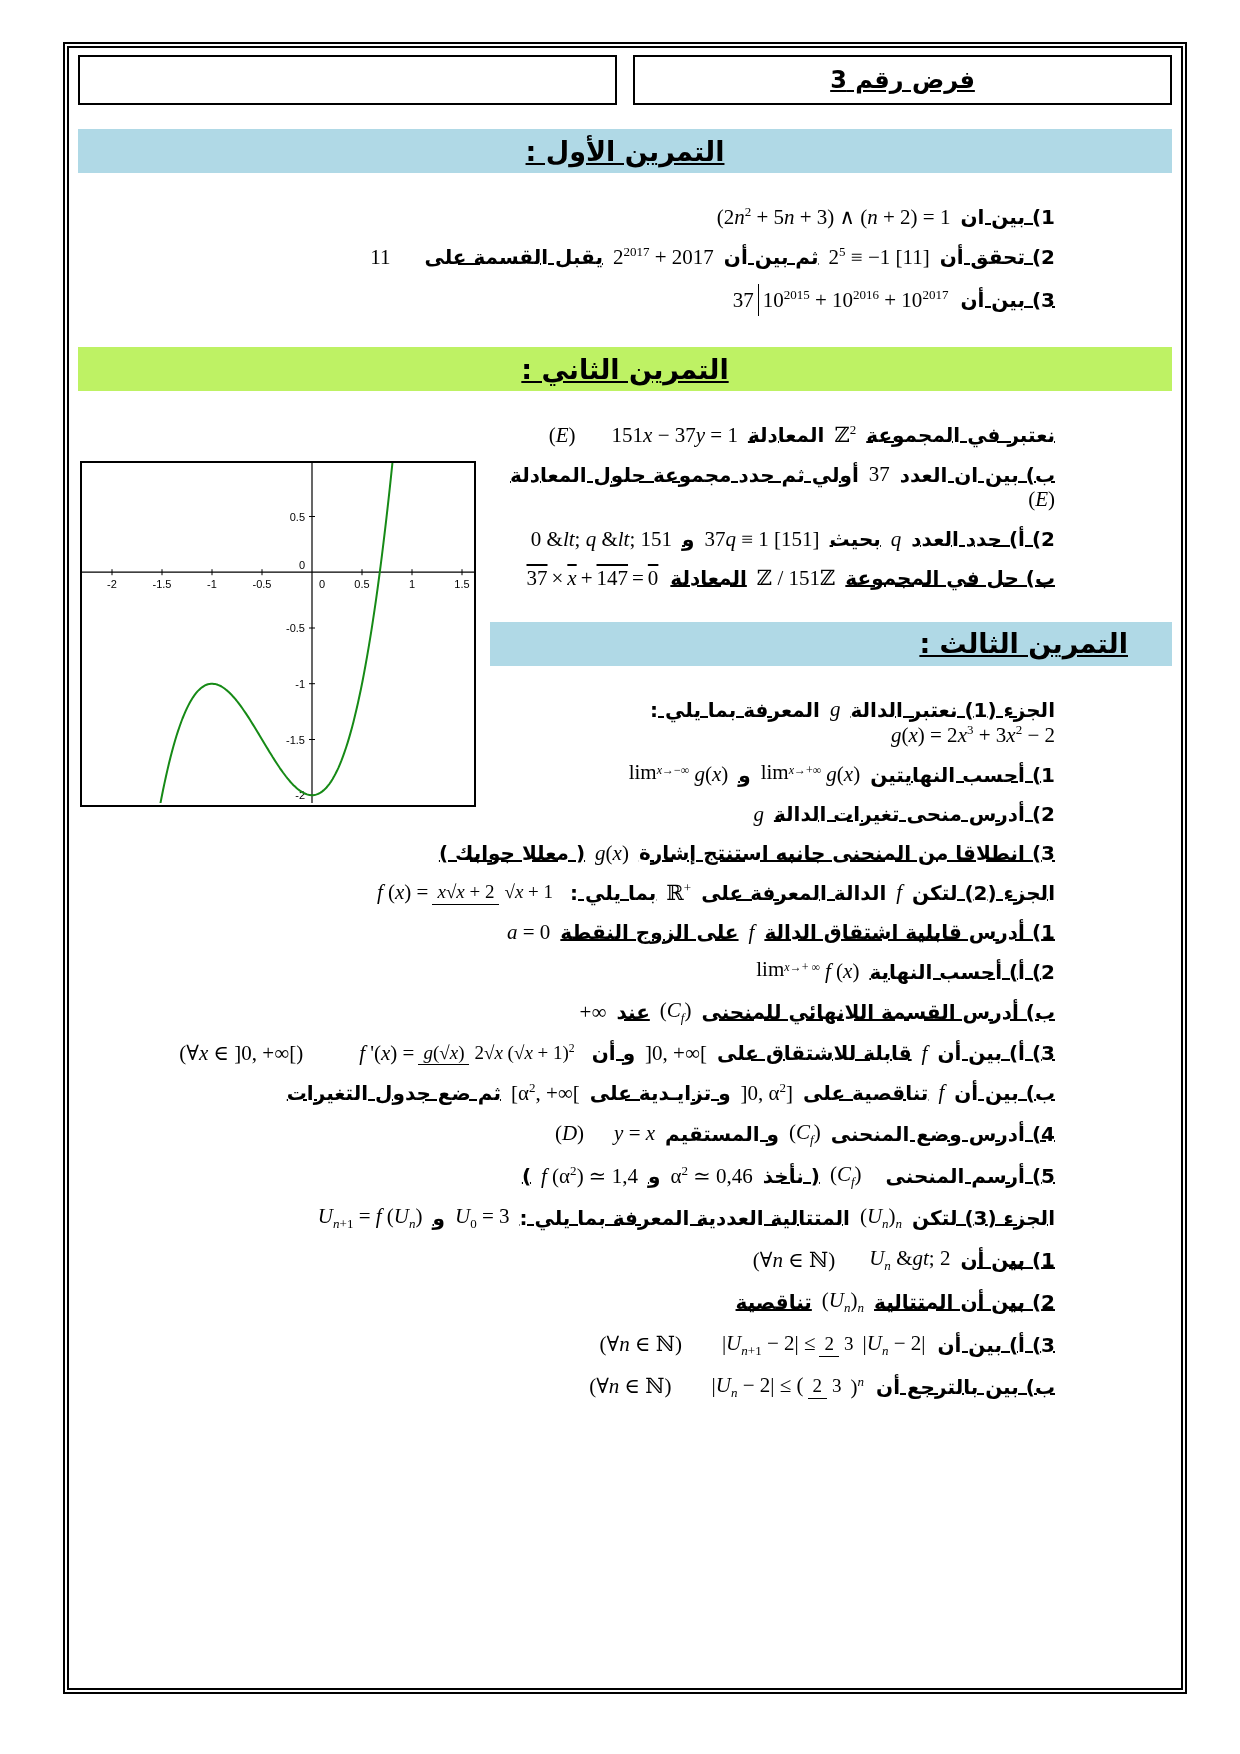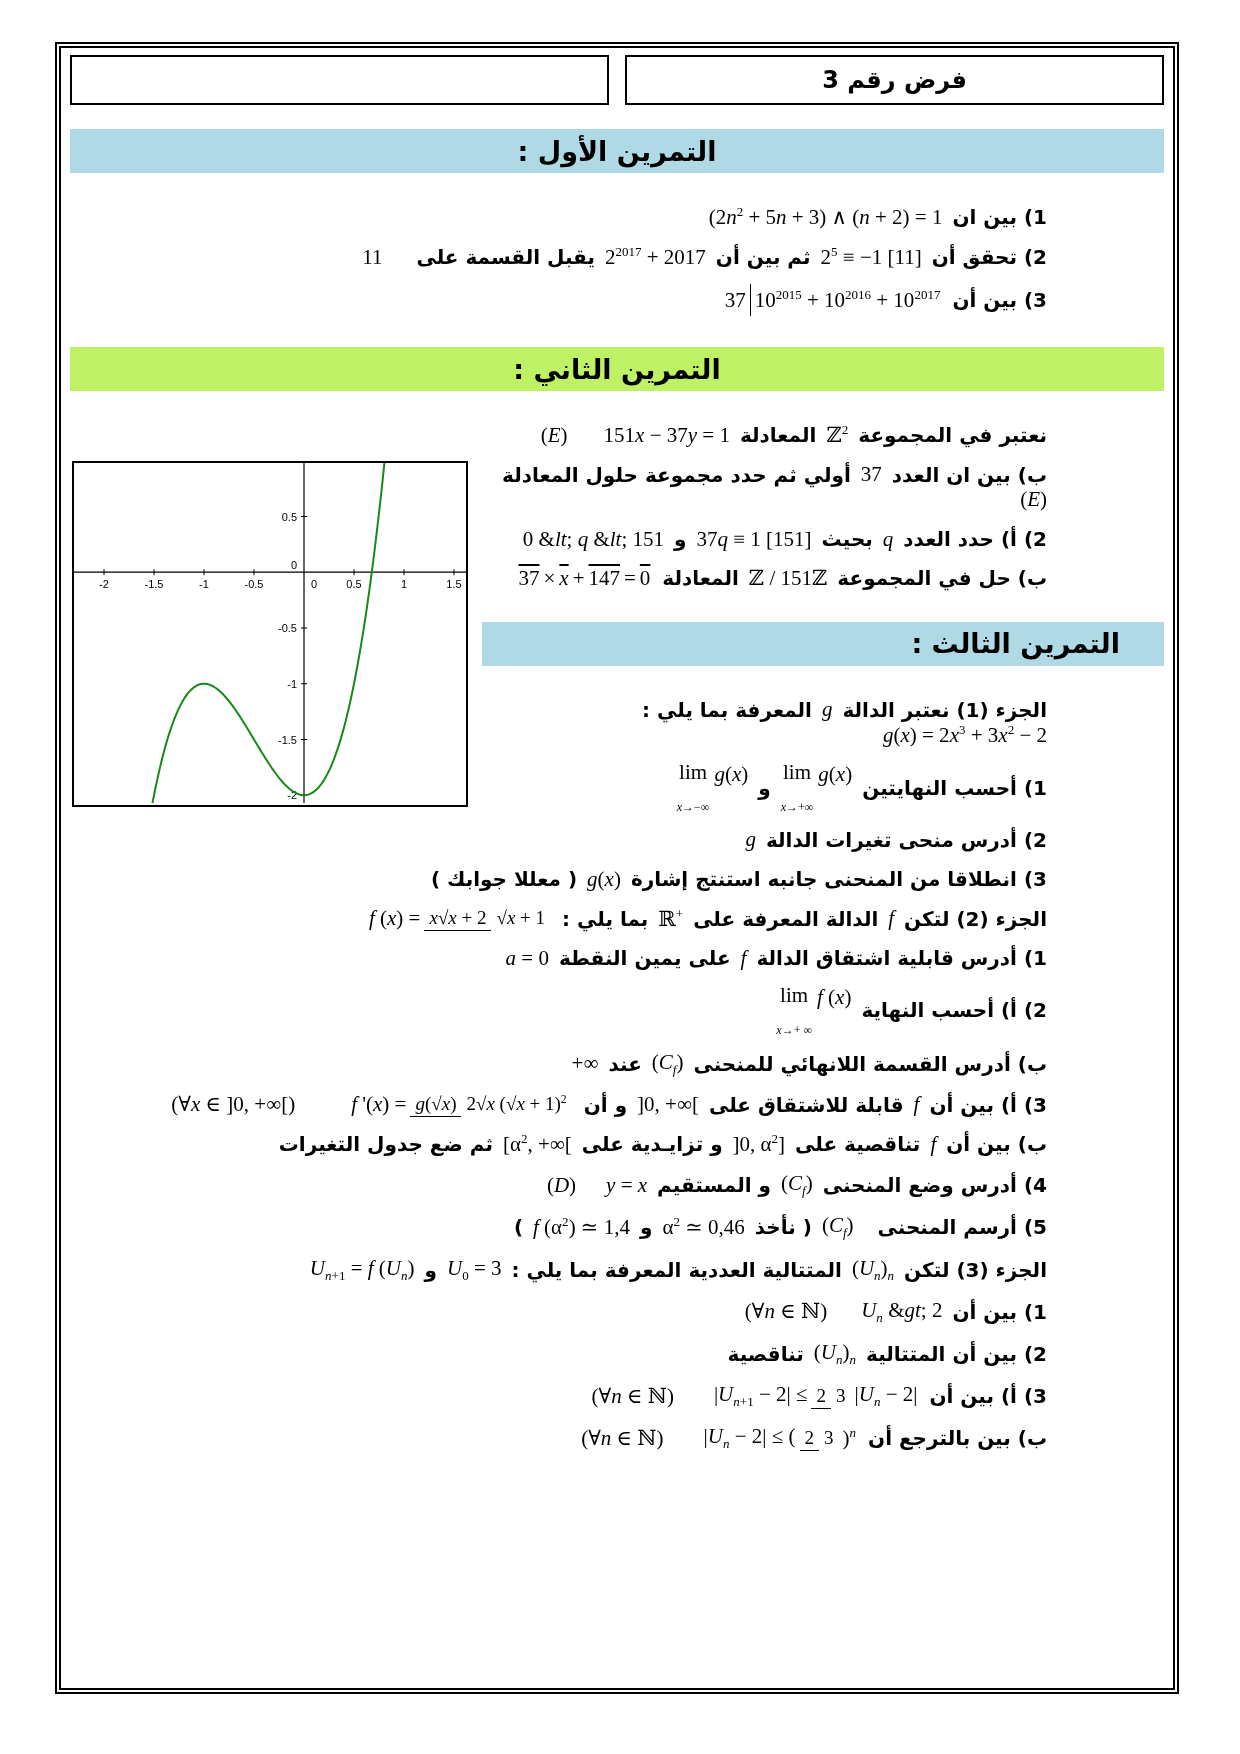--- a/index.html
+++ b/index.html
@@ -1,38 +1,38 @@
 <!DOCTYPE html>
 <html><head>
 <meta charset="utf-8">
 <style>
   html,body{margin:0;padding:0;background:#fff;}
   body{width:1240px;height:1754px;position:relative;font-family:"Liberation Sans",sans-serif;color:#000;}
-  .frame{position:absolute;left:55px;top:42px;width:1124px;height:1652px;border:6px double #000;
-         box-sizing:border-box;padding:7px 9px;background:#fff;overflow:hidden;}
+  .frame{position:absolute;left:63px;top:42px;width:1124px;height:1652px;border:6px double #000;
+         box-sizing:border-box;padding:7px 9px;background:#fff;overflow:hidden;text-decoration:underline;}
   .hdr{display:flex;gap:16px;margin-bottom:10px;}
   .hbox{flex:1;border:2px solid #000;height:46px;display:flex;align-items:center;justify-content:center;
         font-family:"DejaVu Sans",sans-serif;font-weight:bold;font-size:24px;}
   .banner{height:44px;display:flex;align-items:center;justify-content:center;
           font-family:"DejaVu Sans",sans-serif;font-weight:bold;font-size:27px;margin:24px 0;}
   .banner.b3{overflow:hidden;justify-content:flex-start;padding-right:44px;}
   .line{direction:rtl;text-align:right;padding:7px 112px 7px 8px;font-size:20px;}
   .line>span{margin:0 5px;vertical-align:middle;}
   .ar{font-family:"DejaVu Sans",sans-serif;font-weight:bold;}
   .math{font-family:"Liberation Serif","DejaVu Serif",serif;direction:ltr;unicode-bidi:isolate;
         display:inline-block;font-size:21px;}
   .math i{font-style:italic;}
   .math sup,.math sub{font-size:62%;}
   .mx{display:inline-flex;align-items:center;}
   .mx>span{margin:0 2px;}
   .frac{display:inline-flex;flex-direction:row;text-align:center;font-size:19px;line-height:1.25;}
   .frac .num{border-bottom:1.6px solid #000;padding:0 5px;}
   .frac .den{padding:0 5px;}
   .limx{display:inline-flex;align-items:flex-start;gap:5px;}
-  .limw{display:inline-flex;flex-direction:column;text-align:center;line-height:1;gap:16px;}
+  .limw{display:inline-flex;flex-direction:row;text-align:center;line-height:1;}
   .limw .sub{font-size:12px;margin-top:2px;}
   .ov{text-decoration:overline;}
   .vb{width:0;border-left:1.6px solid #000;height:32px;display:inline-block;margin:0 4px;}
   .sp{display:inline-block;}
   .graphbox{float:left;width:396px;height:346px;border:2px solid #000;box-sizing:border-box;
             margin:6px 14px 10px 2px;background:#fff;}
   .graphbox svg{display:block;}
   svg text{font-family:"Liberation Sans",sans-serif;}
 </style>
 </head>
@@ -127,21 +127,21 @@
         </span></div>
       <div class="line" dir="rtl"><span class="ar">2)  أدرس منحى تغيرات الدالة</span><span class="math" dir="ltr"><i>g</i></span></div>
       <div class="line" dir="rtl"><span class="ar">3)  انطلاقا من المنحنى جانبه استنتج إشارة</span><span class="math" dir="ltr"><i>g</i>(<i>x</i>)</span><span class="ar">( معللا جوابك )</span></div>
       <div class="line" dir="rtl"><span class="ar">الجزء (2)  لتكن</span><span class="math" dir="ltr"><i>f</i></span><span class="ar">الدالة المعرفة على</span><span class="math" dir="ltr">ℝ<sup>+</sup></span><span class="ar">بما يلي :</span><span class="math mx" dir="ltr">
           <span><i>f</i> (<i>x</i>) = </span>
           <span class="frac">
             <span class="num"><i>x</i>√<i>x</i> + 2</span>
             <span class="den">√<i>x</i> + 1</span>
           </span>
         </span></div>
-      <div class="line" dir="rtl"><span class="ar">1)  أدرس قابلية اشتقاق الدالة</span><span class="math" dir="ltr"><i>f</i></span><span class="ar">على يمين النقطة</span><span class="math" dir="ltr"><i>a</i> = 0</span></div>
+      <div class="line" dir="rtl"><span class="ar">1)  أدرس قابلية اشتقاق الدالة</span><span class="math" dir="ltr"><i>f</i></span><span class="ar">على الزوج النقطة</span><span class="math" dir="ltr"><i>a</i> = 0</span></div>
       <div class="line" dir="rtl"><span class="ar">2) أ)  أحسب النهاية</span><span class="math limx" dir="ltr">
           <span class="limw">
             <span>lim</span>
             <span class="sub"><i>x</i>→+ ∞</span>
           </span>
           <span><i>f</i> (<i>x</i>)</span>
         </span></div>
       <div class="line" dir="rtl"><span class="ar">ب)  أدرس القسمة اللانهائي للمنحنى</span><span class="math" dir="ltr">(<i>C</i><sub><i>f</i></sub>)</span><span class="ar">عند</span><span class="math" dir="ltr">+∞</span></div>
       <div class="line" dir="rtl"><span class="ar">3) أ)  بين أن</span><span class="math" dir="ltr"><i>f</i></span><span class="ar">قابلة للاشتقاق على</span><span class="math" dir="ltr">]0, +∞[</span><span class="ar">و أن</span><span class="math mx" dir="ltr">
           <span><i>f</i> '(<i>x</i>) = </span>

